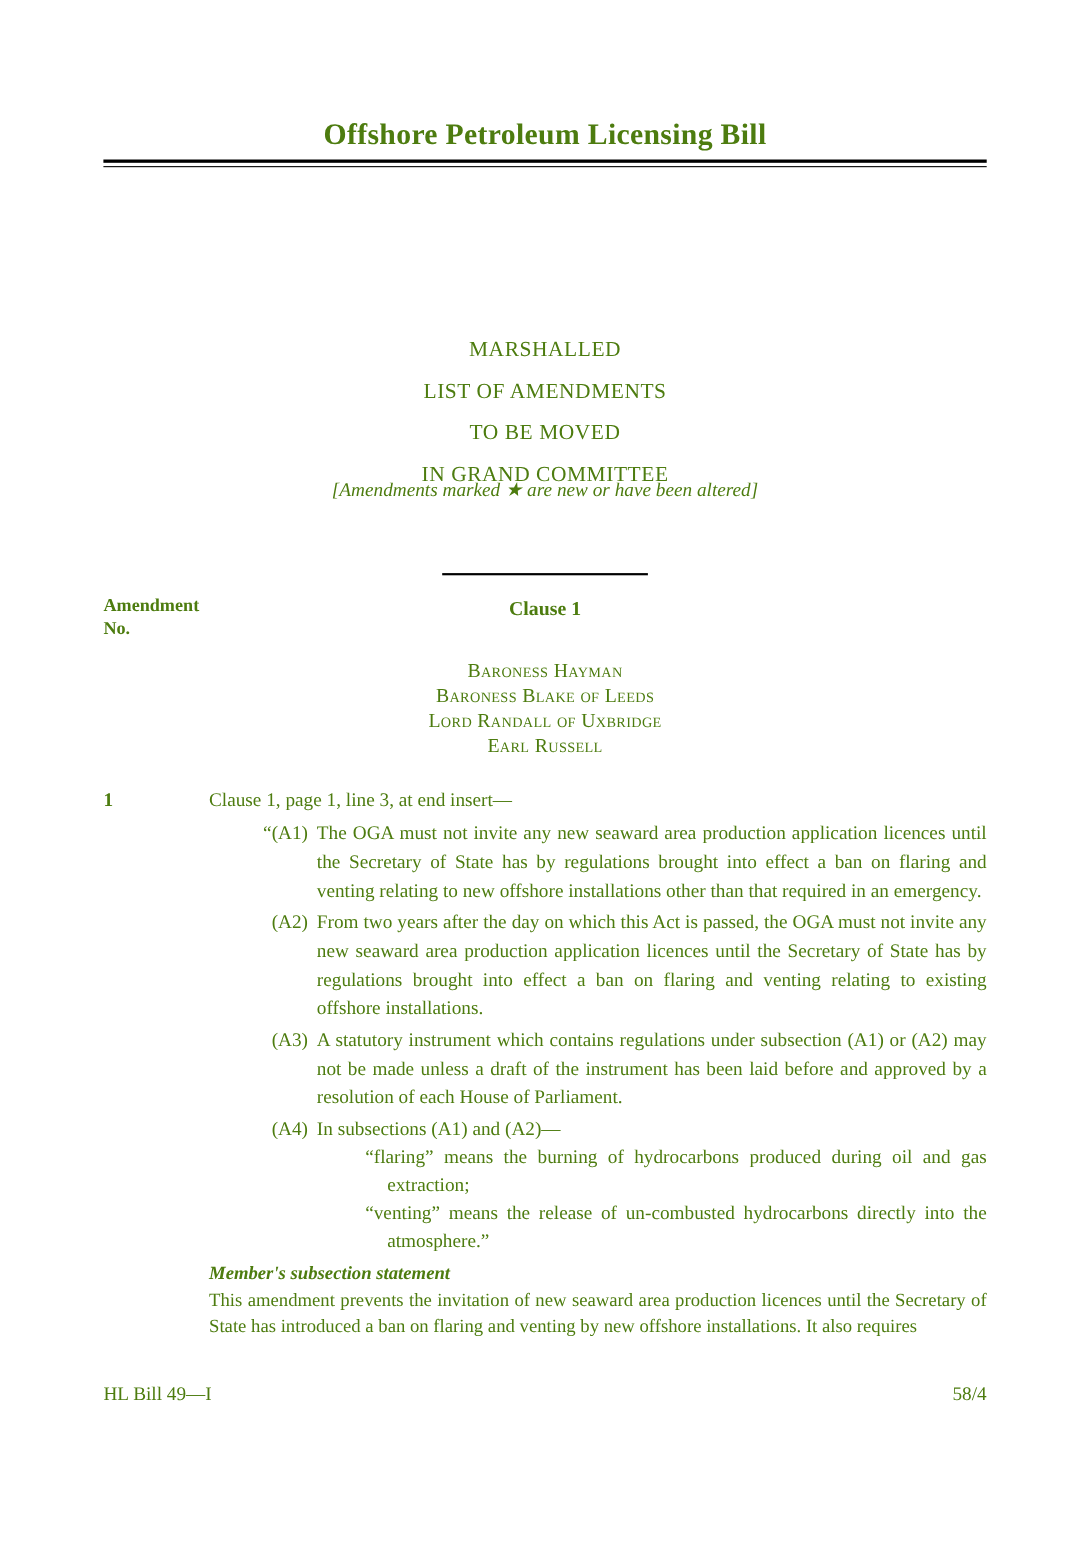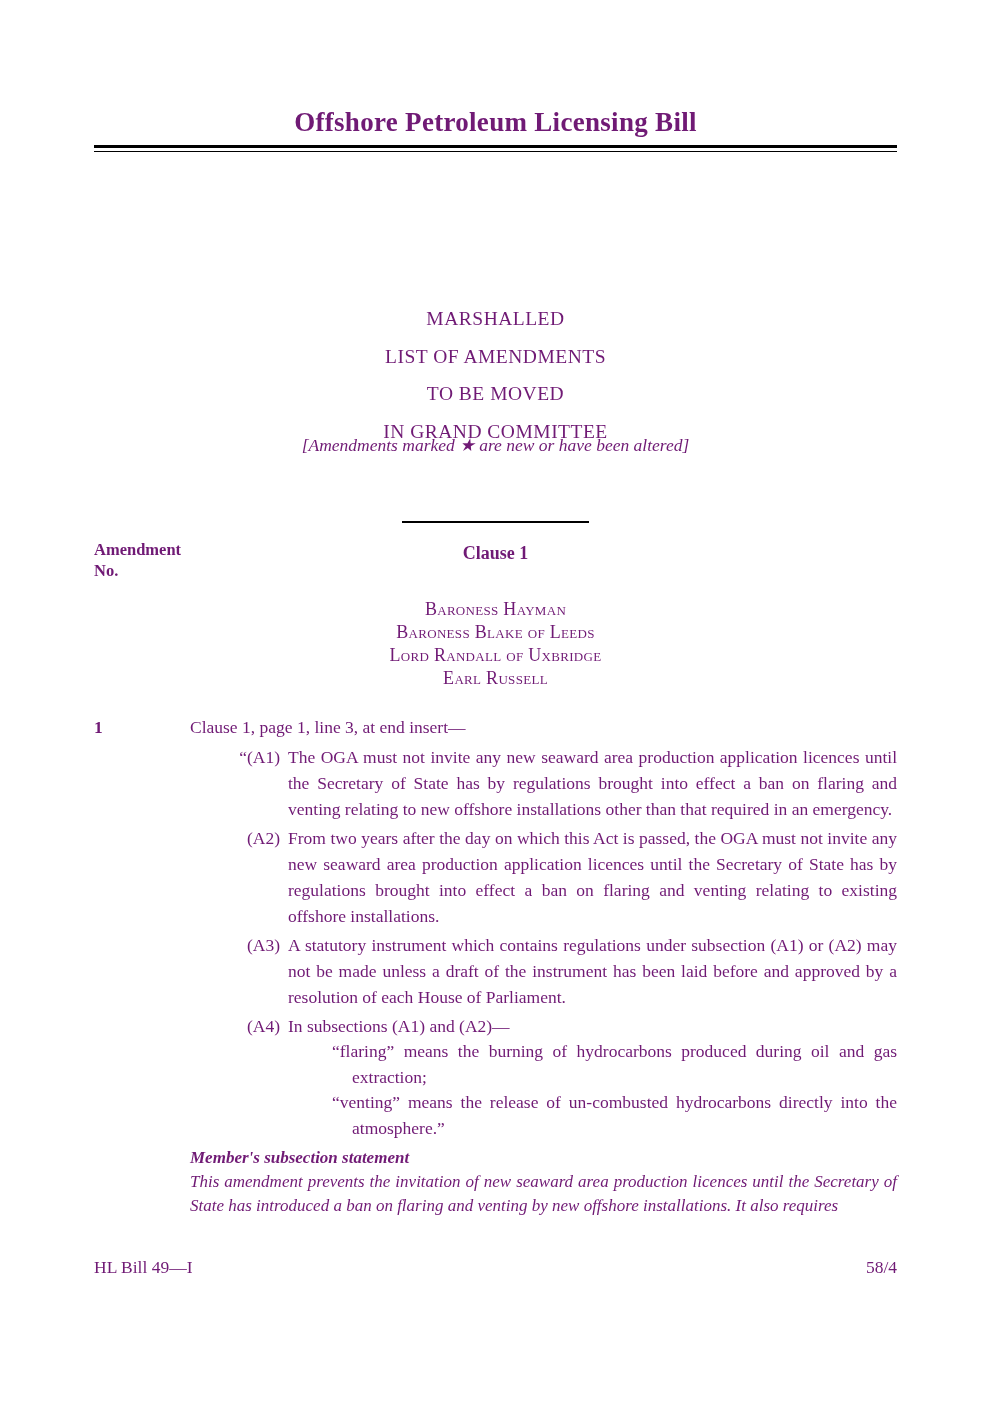--- a/index.html
+++ b/index.html
@@ -5,21 +5,21 @@
   html, body {
     margin: 0;
     padding: 0;
     background: #ffffff;
   }
   .page {
     position: relative;
     width: 991px;
     height: 1401px;
     background: #ffffff;
-    color: #701a75;
+    color: #4d7c0f;
     font-family: "Liberation Serif", serif;
     overflow: hidden;
   }
   .bill-title {
     position: absolute;
     top: 107px;
     left: 0;
     right: 0;
     margin: 0;
     text-align: center;
@@ -135,21 +135,20 @@
     margin-left: 96px;
     margin-top: 5px;
   }
   .exp-head {
     font-weight: bold;
     font-style: italic;
     font-size: 17px;
     line-height: 24px;
   }
   .exp-text {
-    font-style: italic;
     font-size: 17px;
     line-height: 24px;
     text-align: justify;
   }
   .page-footer {
     position: absolute;
     top: 1257px;
     left: 94px;
     right: 94px;
     display: flex;

